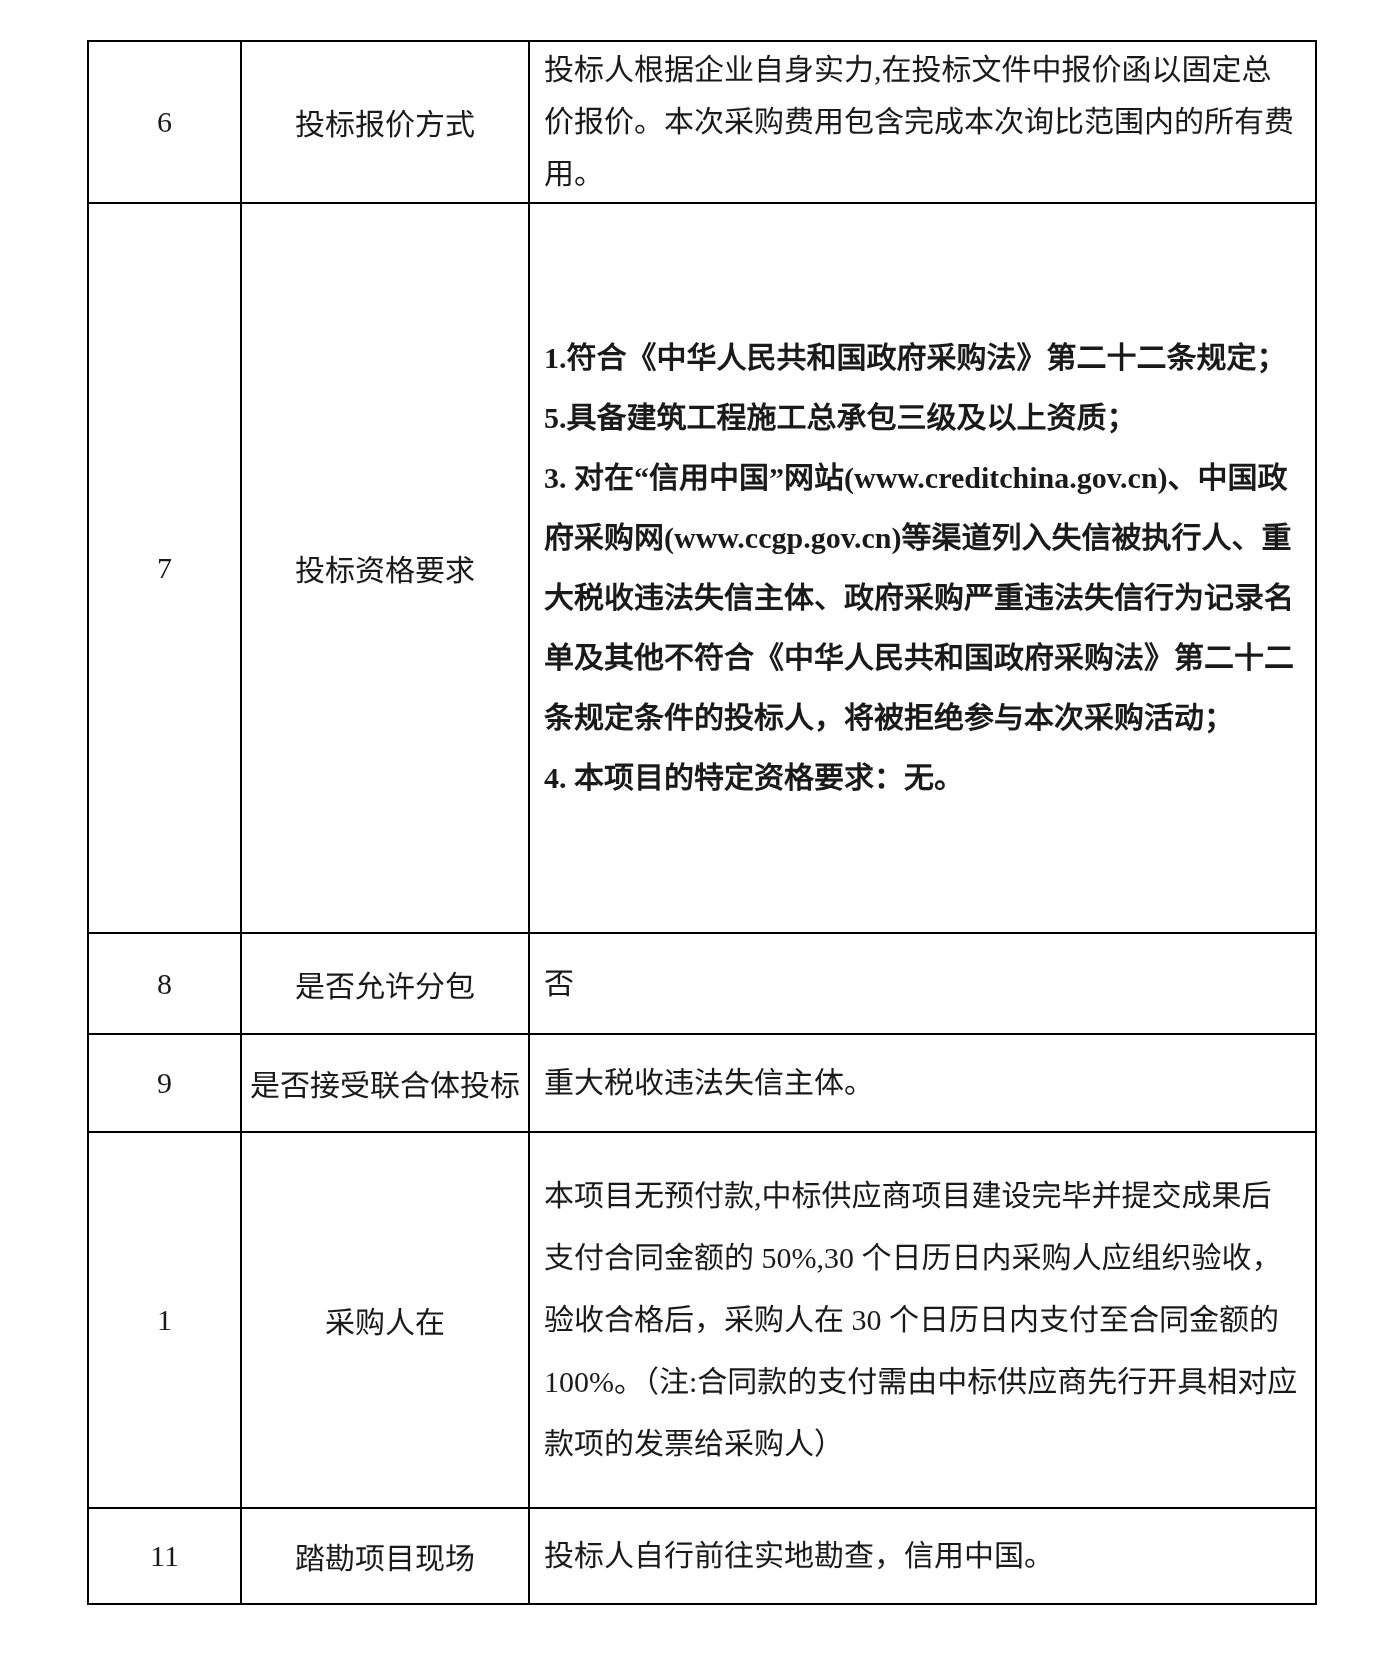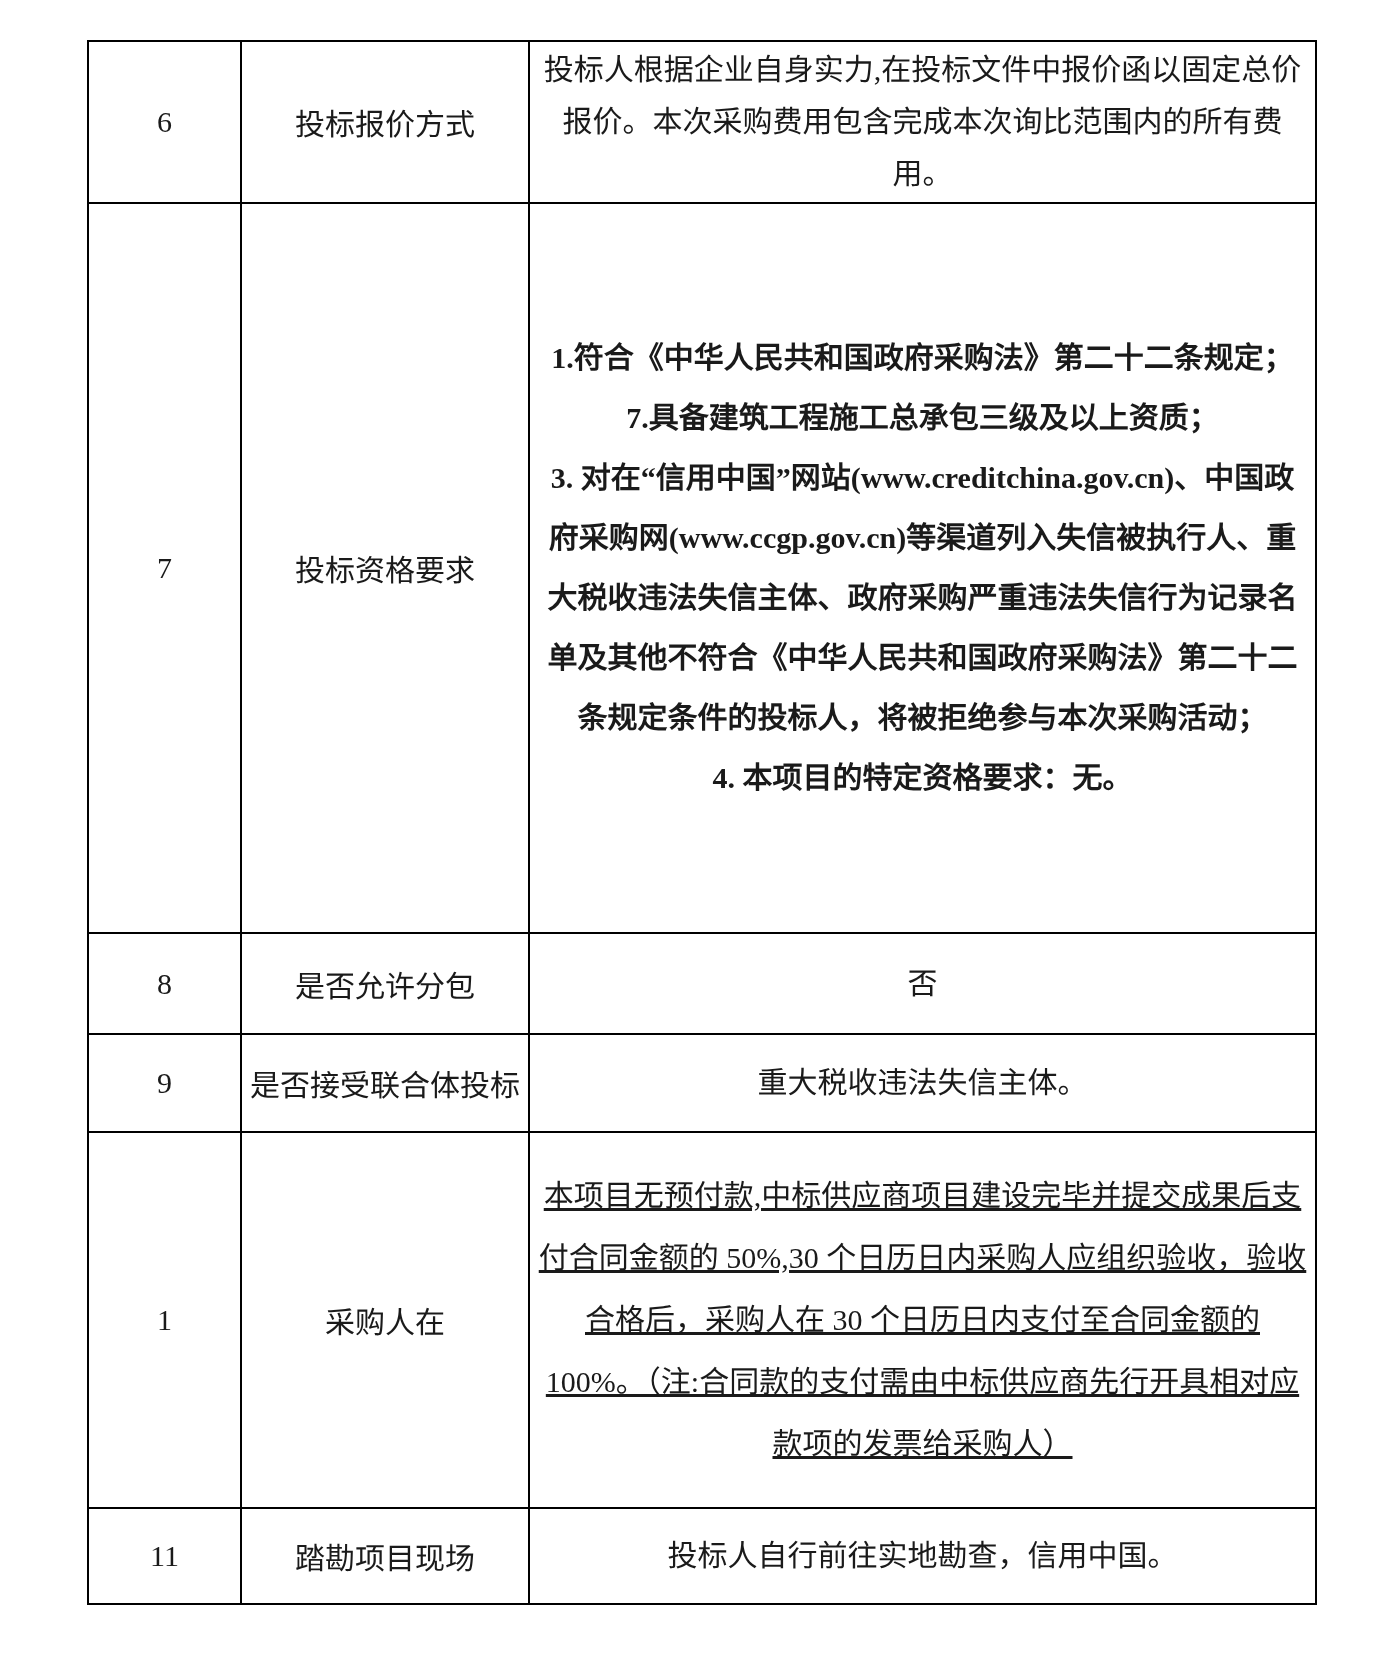--- a/index.html
+++ b/index.html
@@ -34,36 +34,36 @@
   td.num {
     text-align: center;
     vertical-align: middle;
   }
   td.label {
     text-align: center;
     vertical-align: middle;
   }
   td.content {
     vertical-align: middle;
-    padding: 2px 8px;
-    text-align: center;
+    padding: 2px 14px;
+    text-align: left;
   }
   td.content p {
     margin: 0;
   }
   
   tr.r6  { height: 162px; }
   tr.r7  { height: 730px; }
   tr.r8  { height: 101px; }
   tr.r9  { height: 98px;  }
   tr.r10 { height: 376px; }
   tr.r11 { height: 96px; }
   .lh-tight p { line-height: 52px; }
   .lh-wide  p { line-height: 60px; font-weight: bold; }
-  .lh-wider p { line-height: 62px; text-decoration: underline; }
+  .lh-wider p { line-height: 62px; }
   .lh-single p { line-height: 40px; }
 </style>
 </head>
 <body>
 
 <div class="page">
   <table class="doc-table">
     <colgroup>
         <col class="c1">
         <col class="c2">
@@ -77,21 +77,21 @@
         <td class="content lh-tight">
           <p>投标人根据企业自身实力,在投标文件中报价函以固定总价报价。本次采购费用包含完成本次询比范围内的所有费用。</p>
         </td>
       </tr>
 
       <tr class="r7">
         <td class="num">7</td>
         <td class="label">投标资格要求</td>
         <td class="content lh-wide">
           <p>1.符合《中华人民共和国政府采购法》第二十二条规定；</p>
-          <p>7.具备建筑工程施工总承包三级及以上资质；</p>
+          <p>5.具备建筑工程施工总承包三级及以上资质；</p>
           <p>3. 对在“信用中国”网站(www.creditchina.gov.cn)、中国政府采购网(www.ccgp.gov.cn)等渠道列入失信被执行人、重大税收违法失信主体、政府采购严重违法失信行为记录名单及其他不符合《中华人民共和国政府采购法》第二十二条规定条件的投标人，将被拒绝参与本次采购活动；</p>
           <p>4. 本项目的特定资格要求：无。</p>
         </td>
       </tr>
 
       <tr class="r8">
         <td class="num">8</td>
         <td class="label">是否允许分包</td>
         <td class="content lh-single">
           <p>否</p>

